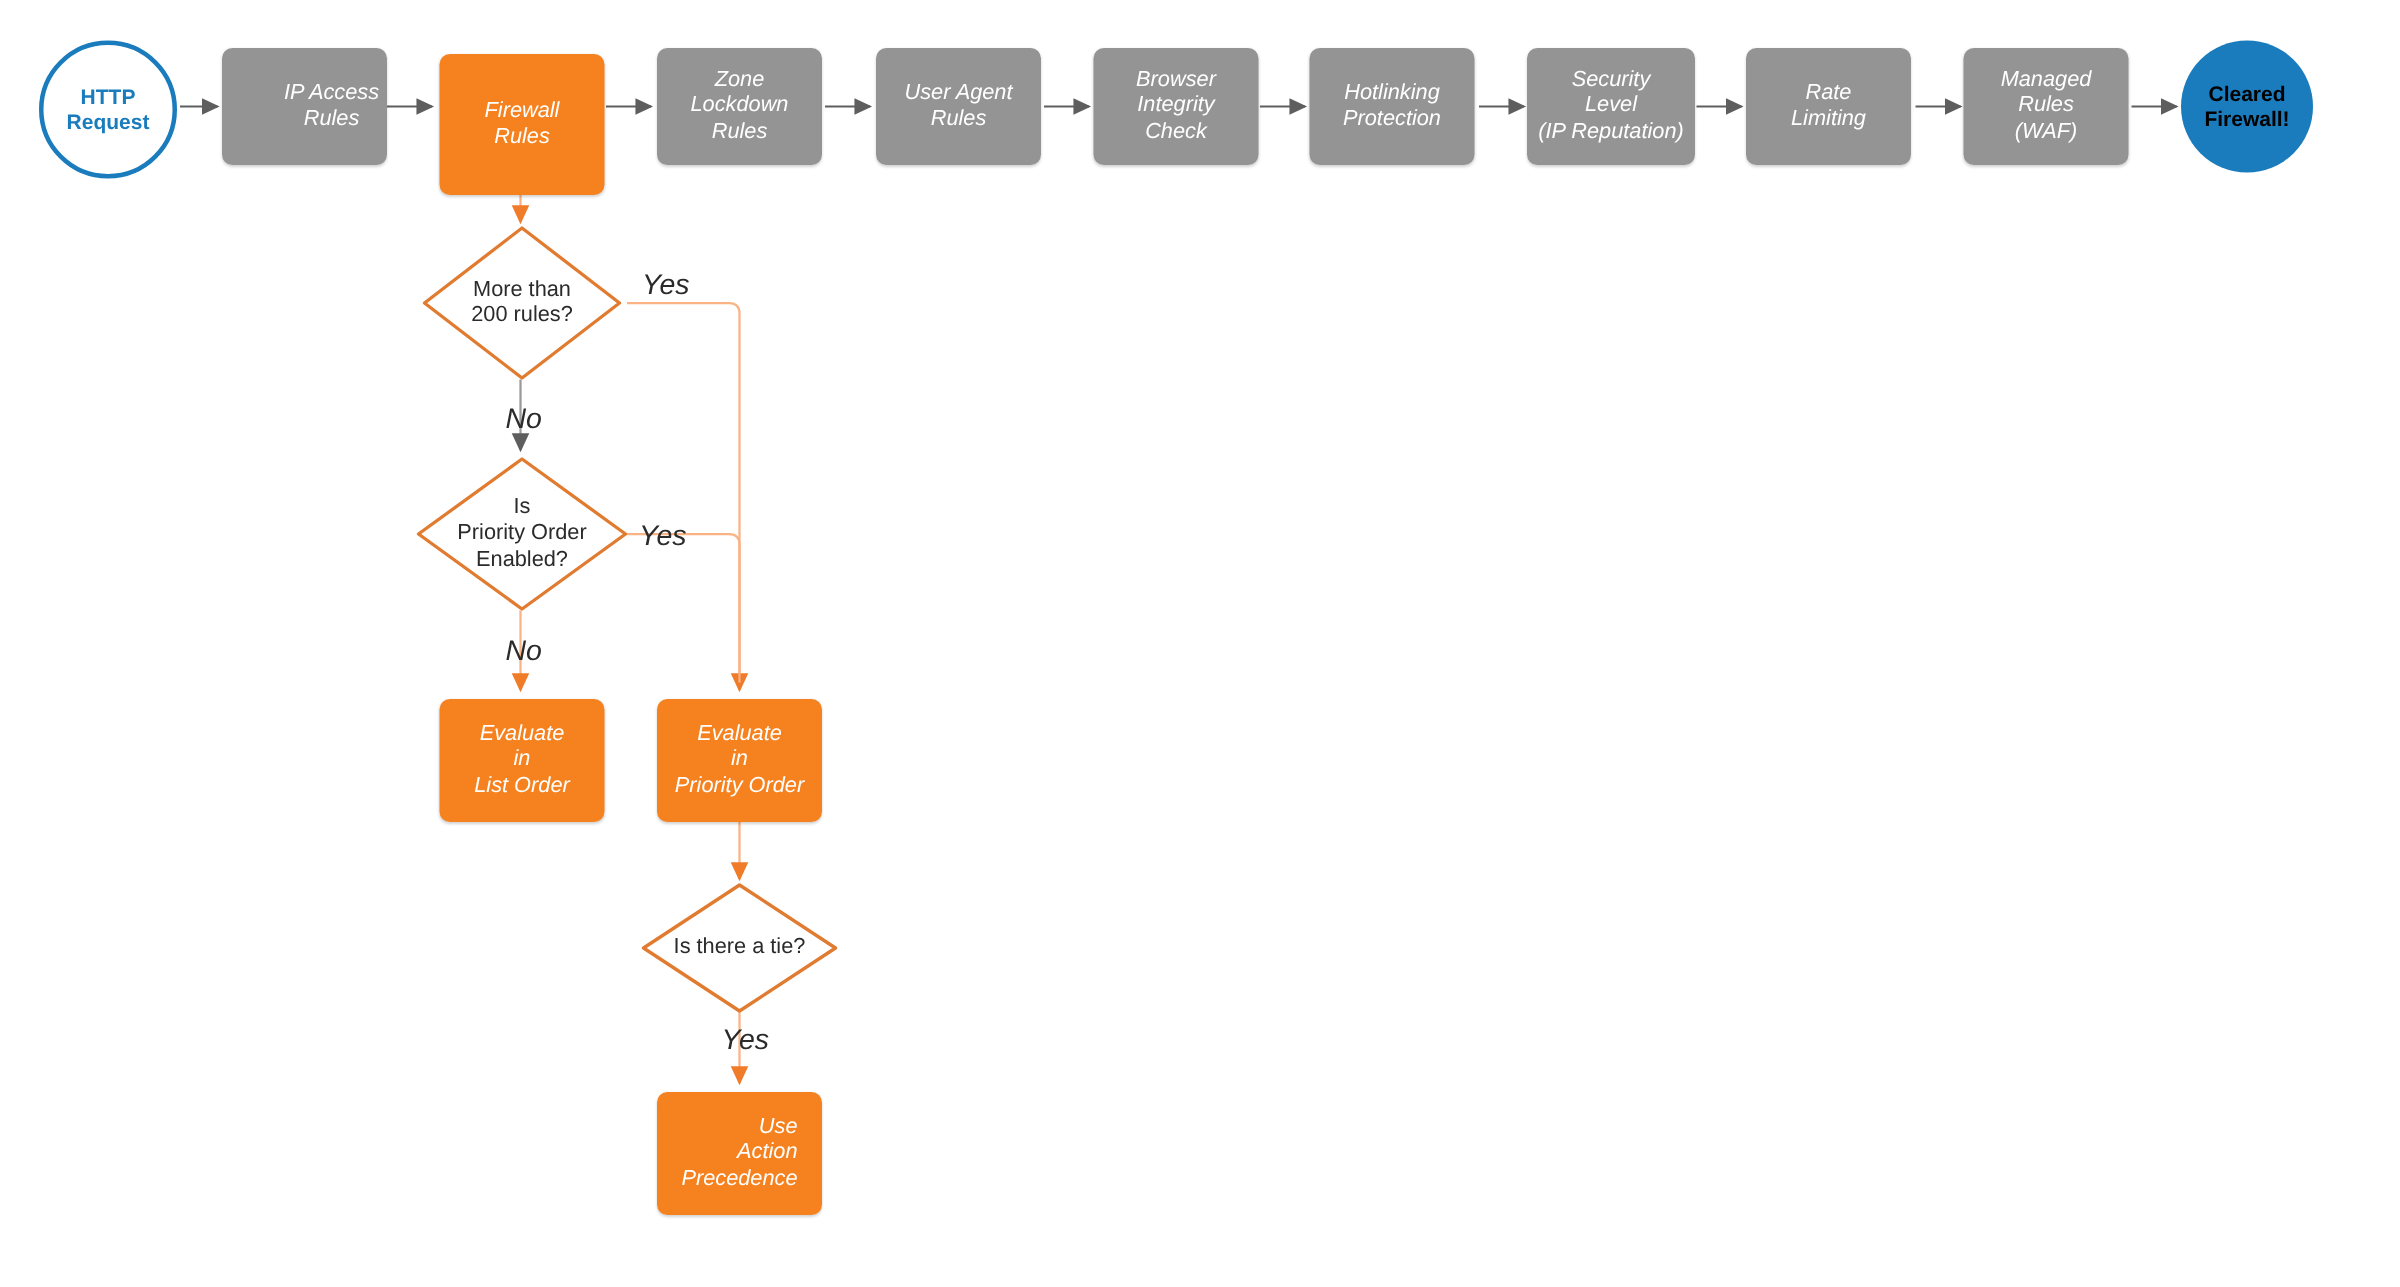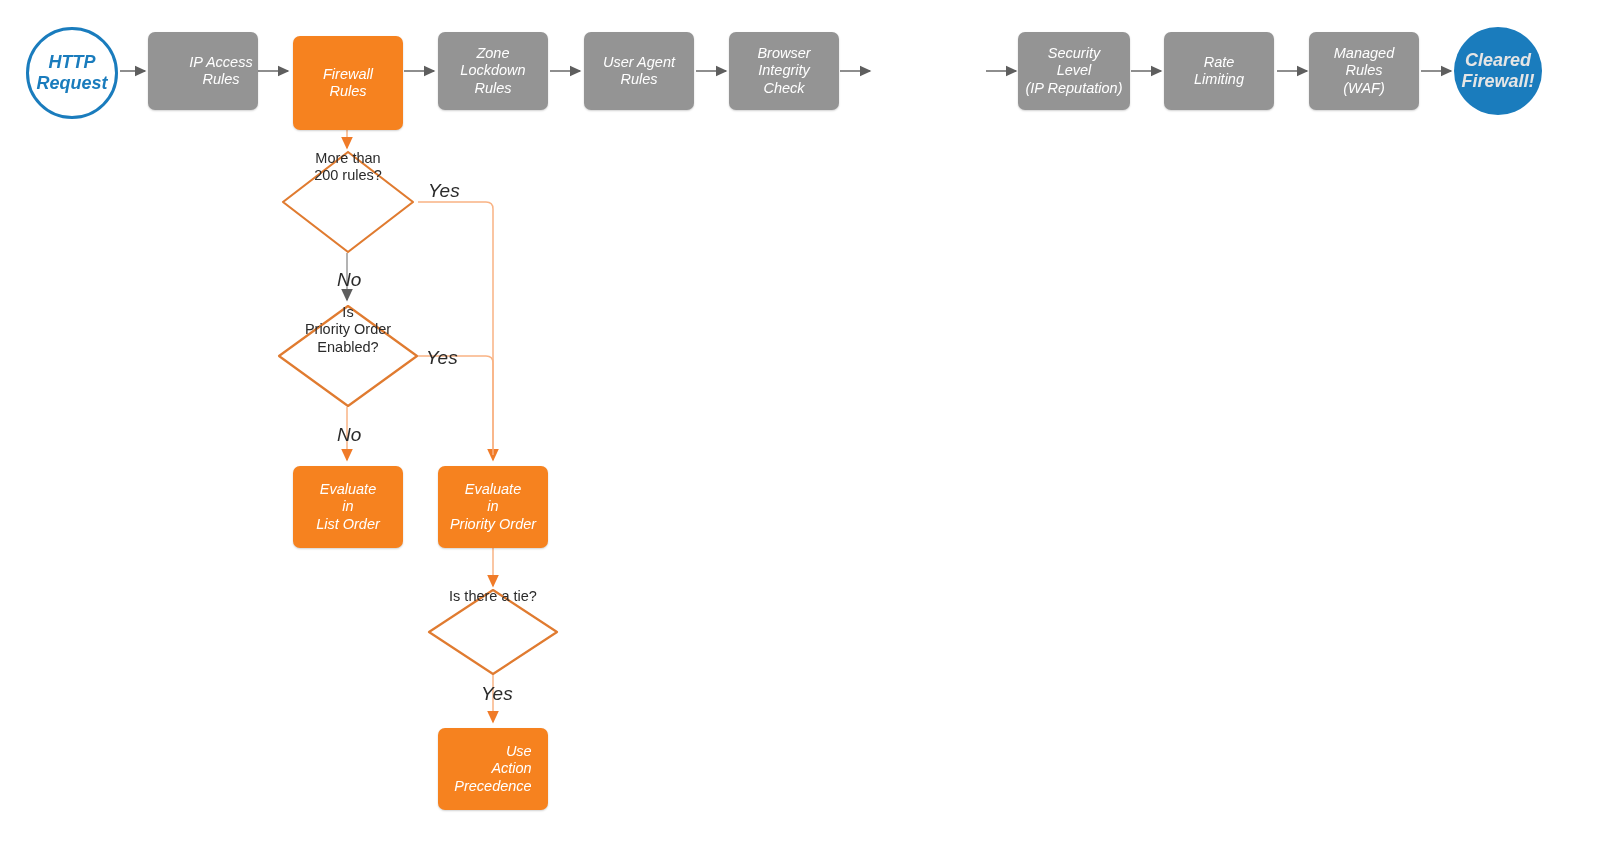--- a/index.html
+++ b/index.html
@@ -41,49 +41,48 @@
     font-style: italic;
     font-size: 14.5px;
     color: #ffffff;
     box-shadow: 0 1px 2px rgba(0,0,0,0.18);
   }
   .proc.gray  { background: #949494; }
   .proc.orange{ background: #F6821F; }
 
   .terminal {
     border-radius: 50%;
-    font-style: italic;
     font-weight: bold;
-    font-size: 18px;
+    font-size: 14px;
   }
   .terminal.outline {
     background: #ffffff;
     border: 3.5px solid #1A7CBD;
     color: #1A7CBD;
   }
   .terminal.filled {
     background: #1A7CBD;
-    color: #e5e5e5;
+    color: #000000;
   }
 
   .diamond-wrap {
     position: absolute;
   }
   .diamond-wrap svg {
     position: absolute;
     left: 0;
     top: 0;
     pointer-events: none;
   }
   .diamond-label {
     position: absolute;
     left: 0; top: 0;
     width: 100%; height: 100%;
     display: flex;
-    align-items: flex-start;
+    align-items: center;
     justify-content: center;
     text-align: center;
     font-size: 14.5px;
     color: #2b2b2b;
     line-height: 1.2;
   }
 
   .edge-label {
     position: absolute;
     font-size: 19px;
@@ -173,20 +172,26 @@
   </div>
 
   <div class="node proc gray" style="left:729px; top:32px; width:110px; height:78px;justify-content:center;">
     <span>
       <span class="nl">Browser</span>
       <span class="nl">Integrity</span>
       <span class="nl">Check</span>
     </span>
   </div>
 
+  <div class="node proc gray" style="left:873px; top:32px; width:110px; height:78px;">
+    <span>
+      <span class="nl">Hotlinking</span>
+      <span class="nl">Protection</span>
+    </span>
+  </div>
 
   <div class="node proc gray" style="left:1018px; top:32px; width:112px; height:78px;">
     <span>
       <span class="nl">Security</span>
       <span class="nl">Level</span>
       <span class="nl">(IP Reputation)</span>
     </span>
   </div>
 
   <div class="node proc gray" style="left:1164px; top:32px; width:110px; height:78px;">

